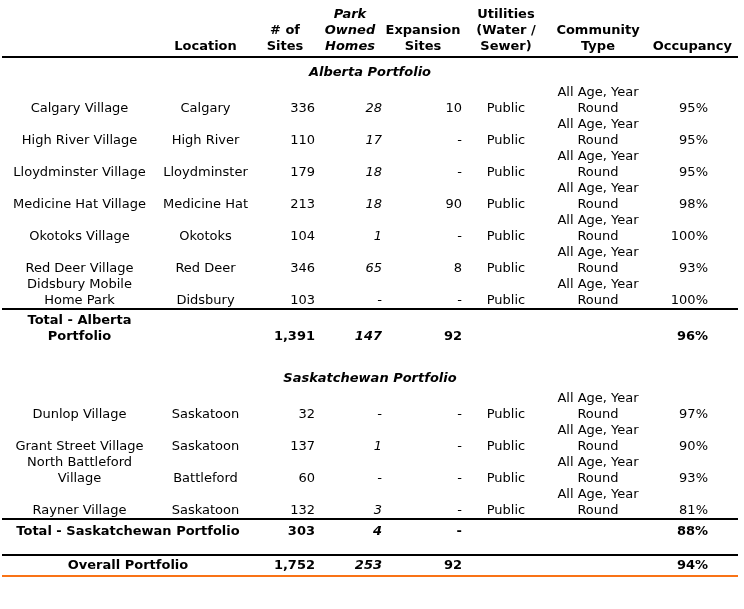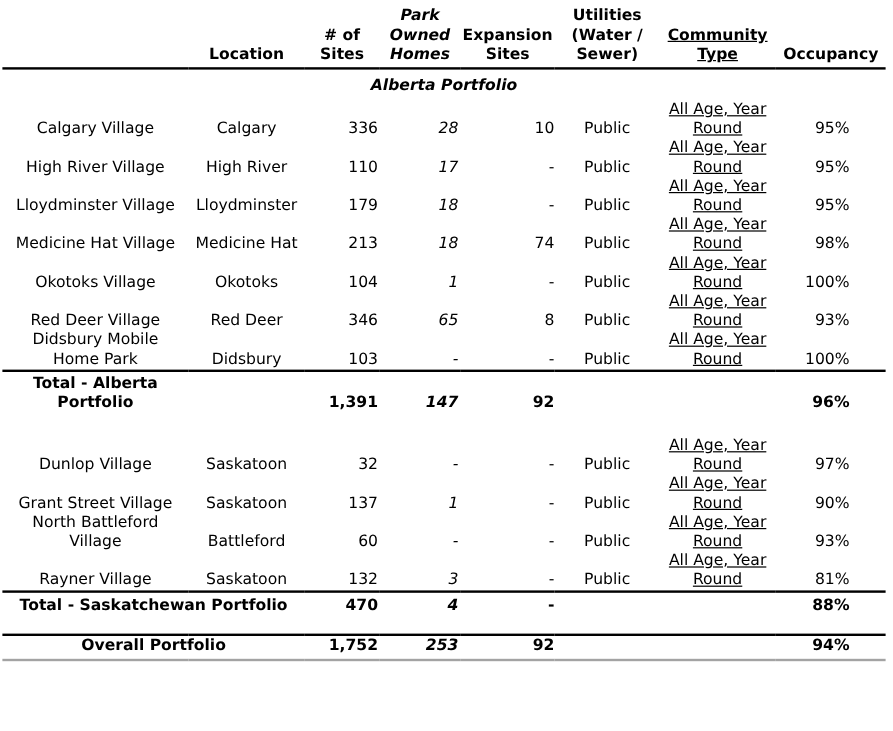--- a/index.html
+++ b/index.html
@@ -35,21 +35,21 @@
     vertical-align: bottom;
     padding: 0;
     font-weight: normal;
   }
   .col-name { text-align: center; padding-left: 7px; padding-right: 7px; }
   .col-loc  { text-align: center; }
   .col-sites{ text-align: right; padding-right: 1px; }
   .col-poh  { text-align: right; padding-right: 2px; font-style: italic; }
   .col-exp  { text-align: right; }
   .col-util { text-align: center; }
-  .col-comm { text-align: center; text-decoration: underline; }
+  .col-comm { text-align: center; }
   .col-occ  { text-align: right; padding-right: 30px; }
 
   tr.header th {
     height: 54px;
     padding-bottom: 2px;
     border-bottom: 2px solid #000;
     font-weight: bold;
   }
   tr.header th.col-sites, tr.header th.col-poh, tr.header th.col-exp {
     text-align: center;
@@ -75,21 +75,21 @@
   tr.total-sk td.col-name { white-space: nowrap; }
 
   tr.spacer-lg td { height: 16px; }
   tr.spacer-sm td { height: 12px; }
 
   tr.overall td {
     height: 17px;
     padding-bottom: 2px;
     font-weight: bold;
     border-top: 2px solid #000;
-    border-bottom: 2px solid #a3a3a3;
+    border-bottom: 2px solid #f97316;
     white-space: nowrap;
   }
 </style>
 </head>
 <body>
 
 <table class="portfolio">
   <colgroup>
     <col class="c-name">
       <col class="c-loc">
@@ -148,21 +148,21 @@
     <td class="col-util">Public</td>
     <td class="col-comm">All Age, Year Round</td>
     <td class="col-occ">95%</td>
   </tr>
 
   <tr class="data">
     <td class="col-name">Medicine Hat Village</td>
     <td class="col-loc">Medicine Hat</td>
     <td class="col-sites">213</td>
     <td class="col-poh">18</td>
-    <td class="col-exp">74</td>
+    <td class="col-exp">90</td>
     <td class="col-util">Public</td>
     <td class="col-comm">All Age, Year Round</td>
     <td class="col-occ">98%</td>
   </tr>
 
   <tr class="data">
     <td class="col-name">Okotoks Village</td>
     <td class="col-loc">Okotoks</td>
     <td class="col-sites">104</td>
     <td class="col-poh">1</td>
@@ -202,20 +202,23 @@
     <td class="col-exp">92</td>
     <td class="col-util"></td>
     <td class="col-comm"></td>
     <td class="col-occ">96%</td>
   </tr>
 
   <tr class="spacer-lg">
     <td colspan="8"></td>
   </tr>
 
+  <tr class="section">
+    <td class="col-name" colspan="8">Saskatchewan Portfolio</td>
+  </tr>
 
   <tr class="data">
     <td class="col-name">Dunlop Village</td>
     <td class="col-loc">Saskatoon</td>
     <td class="col-sites">32</td>
     <td class="col-poh">-</td>
     <td class="col-exp">-</td>
     <td class="col-util">Public</td>
     <td class="col-comm">All Age, Year Round</td>
     <td class="col-occ">97%</td>
@@ -249,21 +252,21 @@
     <td class="col-sites">132</td>
     <td class="col-poh">3</td>
     <td class="col-exp">-</td>
     <td class="col-util">Public</td>
     <td class="col-comm">All Age, Year Round</td>
     <td class="col-occ">81%</td>
   </tr>
 
   <tr class="total total-sk">
     <td class="col-name" colspan="2">Total - Saskatchewan Portfolio</td>
-    <td class="col-sites">470</td>
+    <td class="col-sites">303</td>
     <td class="col-poh">4</td>
     <td class="col-exp">-</td>
     <td class="col-util"></td>
     <td class="col-comm"></td>
     <td class="col-occ">88%</td>
   </tr>
 
   <tr class="spacer-sm">
     <td colspan="8"></td>
   </tr>

